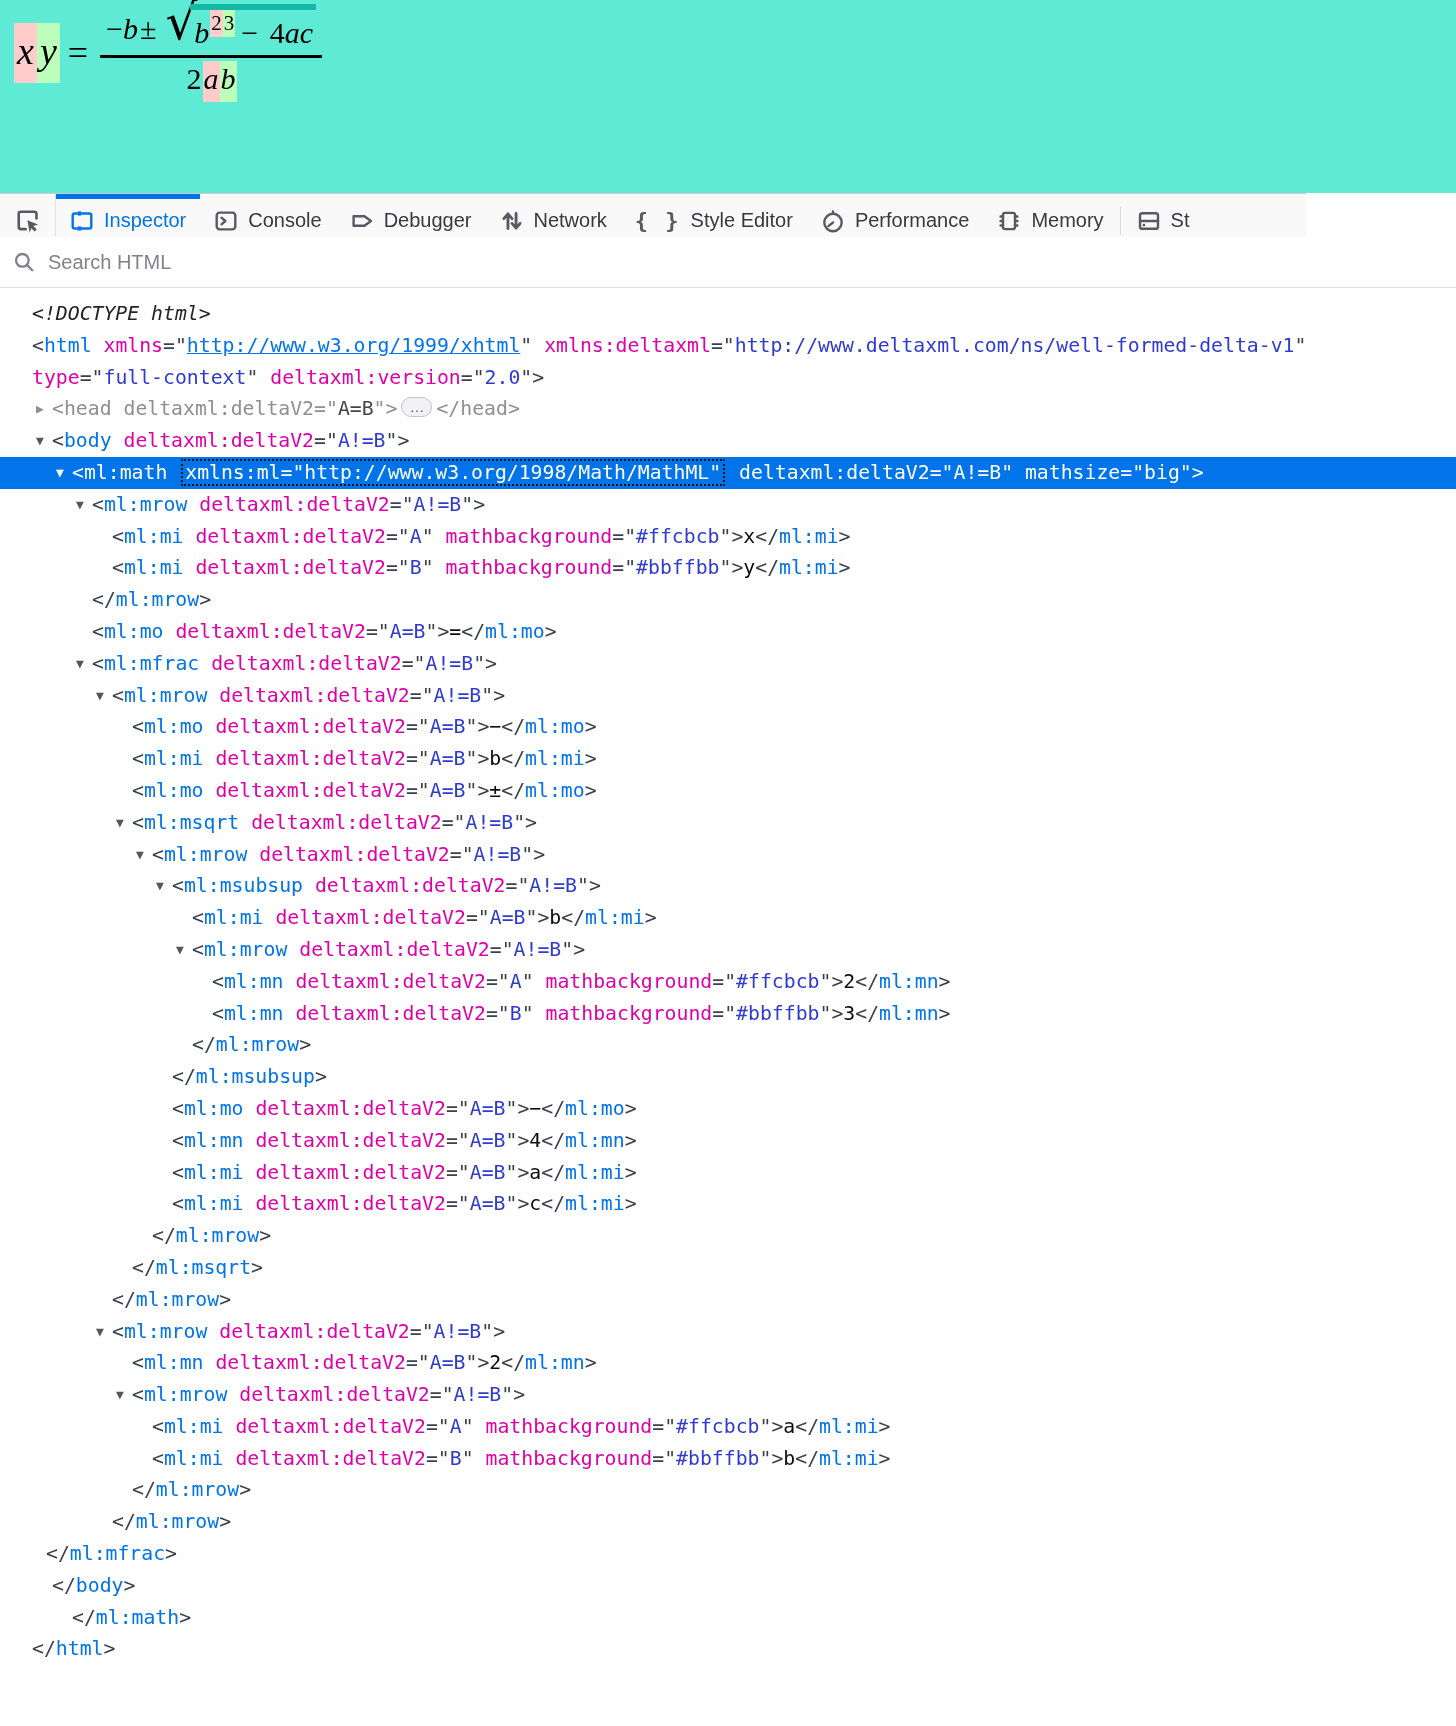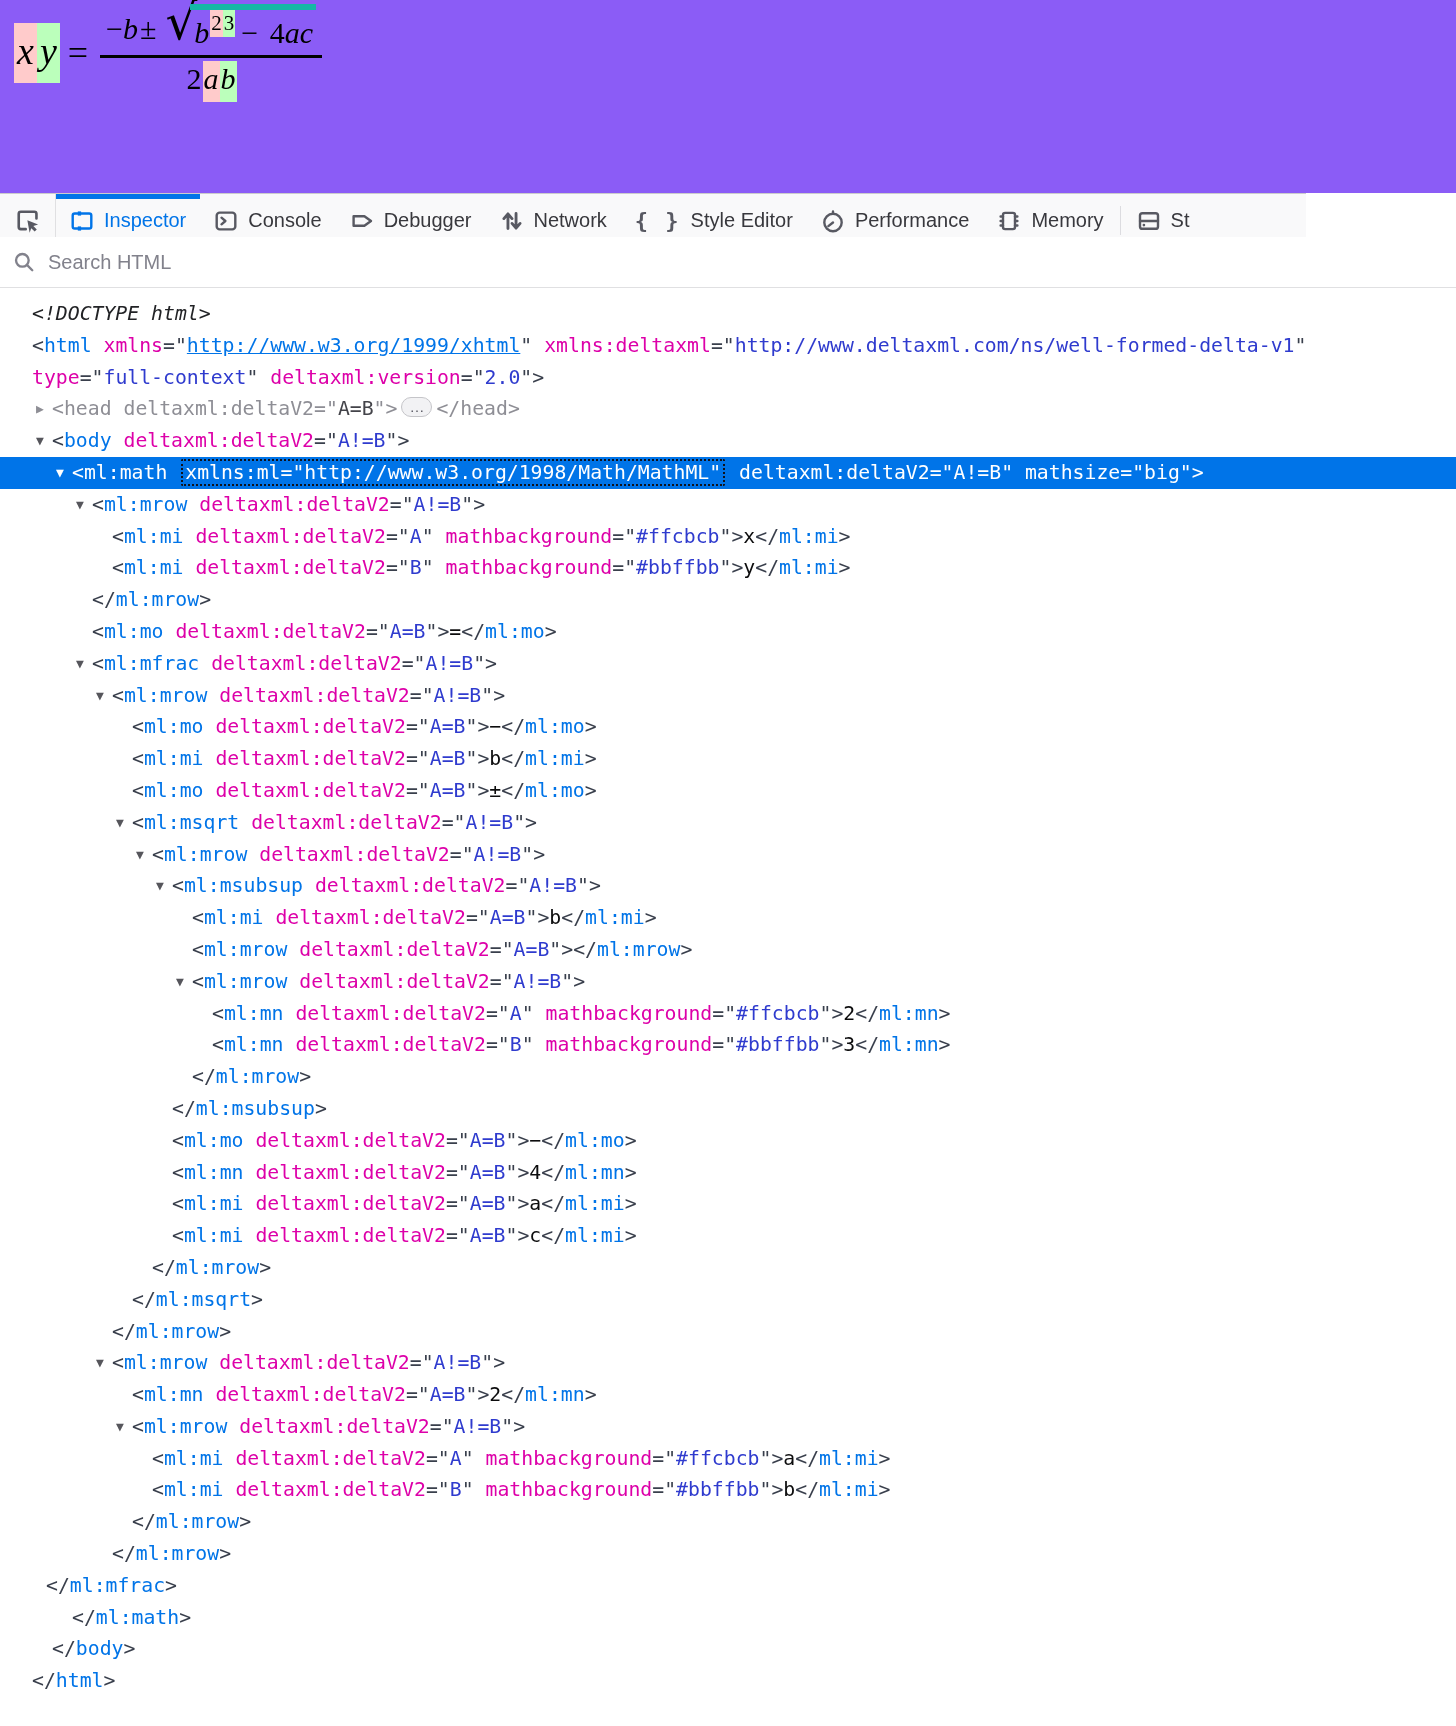--- a/index.html
+++ b/index.html
@@ -1,20 +1,20 @@
 <!DOCTYPE html>
 <html><head>
 <meta charset="utf-8">
 <style>
   html,body{margin:0;padding:0}
   body{width:1456px;height:1726px;position:relative;background:#fff;overflow:hidden;
        font-family:"Liberation Sans",sans-serif;color:#0c0c0d}
 
   
-  .page-area{position:absolute;top:0;left:0;width:1456px;height:193px;background:#8b5cf6}
+  .page-area{position:absolute;top:0;left:0;width:1456px;height:193px;background:#5eead4}
   .formula{position:absolute;left:14px;top:4px;display:flex;align-items:center;
            font-family:"Liberation Serif",serif;color:#000}
   .f-lhs span{font-size:38px;font-style:italic;padding:6px 3px 10px;display:inline-block}
   .f-eq{font-size:36px;margin:0 12px 0 8px}
   .f-frac{display:inline-flex;flex-direction:column;align-items:center}
   .f-num{display:inline-flex;align-items:baseline;font-size:30px;padding:0 6px 5px}
   .f-bar{align-self:stretch;height:0;border-top:3px solid #000}
   .f-den{font-size:30px;padding-top:3px}
   .f-den span{display:inline-block;padding:1px 1px 6px}
   .it{font-style:italic}
@@ -195,37 +195,36 @@
     <div class="row" style="padding-left: 92px;"><span class="tk-p">&lt;</span><span class="tk-tag">ml:mo</span><span class="tk-p"> </span><span class="tk-attr">deltaxml:deltaV2</span><span class="tk-p">="</span><span class="tk-val">A=B</span><span class="tk-p">"&gt;</span><span class="tk-text">=</span><span class="tk-p">&lt;/</span><span class="tk-tag">ml:mo</span><span class="tk-p">&gt;</span></div>
     <div class="row" style="padding-left: 92px;"><span class="twisty" style="left: 72px;">▼</span><span class="tk-p">&lt;</span><span class="tk-tag">ml:mfrac</span><span class="tk-p"> </span><span class="tk-attr">deltaxml:deltaV2</span><span class="tk-p">="</span><span class="tk-val">A!=B</span><span class="tk-p">"&gt;</span></div>
     <div class="row" style="padding-left: 112px;"><span class="twisty" style="left: 92px;">▼</span><span class="tk-p">&lt;</span><span class="tk-tag">ml:mrow</span><span class="tk-p"> </span><span class="tk-attr">deltaxml:deltaV2</span><span class="tk-p">="</span><span class="tk-val">A!=B</span><span class="tk-p">"&gt;</span></div>
     <div class="row" style="padding-left: 132px;"><span class="tk-p">&lt;</span><span class="tk-tag">ml:mo</span><span class="tk-p"> </span><span class="tk-attr">deltaxml:deltaV2</span><span class="tk-p">="</span><span class="tk-val">A=B</span><span class="tk-p">"&gt;</span><span class="tk-text">−</span><span class="tk-p">&lt;/</span><span class="tk-tag">ml:mo</span><span class="tk-p">&gt;</span></div>
     <div class="row" style="padding-left: 132px;"><span class="tk-p">&lt;</span><span class="tk-tag">ml:mi</span><span class="tk-p"> </span><span class="tk-attr">deltaxml:deltaV2</span><span class="tk-p">="</span><span class="tk-val">A=B</span><span class="tk-p">"&gt;</span><span class="tk-text">b</span><span class="tk-p">&lt;/</span><span class="tk-tag">ml:mi</span><span class="tk-p">&gt;</span></div>
     <div class="row" style="padding-left: 132px;"><span class="tk-p">&lt;</span><span class="tk-tag">ml:mo</span><span class="tk-p"> </span><span class="tk-attr">deltaxml:deltaV2</span><span class="tk-p">="</span><span class="tk-val">A=B</span><span class="tk-p">"&gt;</span><span class="tk-text">±</span><span class="tk-p">&lt;/</span><span class="tk-tag">ml:mo</span><span class="tk-p">&gt;</span></div>
     <div class="row" style="padding-left: 132px;"><span class="twisty" style="left: 112px;">▼</span><span class="tk-p">&lt;</span><span class="tk-tag">ml:msqrt</span><span class="tk-p"> </span><span class="tk-attr">deltaxml:deltaV2</span><span class="tk-p">="</span><span class="tk-val">A!=B</span><span class="tk-p">"&gt;</span></div>
     <div class="row" style="padding-left: 152px;"><span class="twisty" style="left: 132px;">▼</span><span class="tk-p">&lt;</span><span class="tk-tag">ml:mrow</span><span class="tk-p"> </span><span class="tk-attr">deltaxml:deltaV2</span><span class="tk-p">="</span><span class="tk-val">A!=B</span><span class="tk-p">"&gt;</span></div>
     <div class="row" style="padding-left: 172px;"><span class="twisty" style="left: 152px;">▼</span><span class="tk-p">&lt;</span><span class="tk-tag">ml:msubsup</span><span class="tk-p"> </span><span class="tk-attr">deltaxml:deltaV2</span><span class="tk-p">="</span><span class="tk-val">A!=B</span><span class="tk-p">"&gt;</span></div>
     <div class="row" style="padding-left: 192px;"><span class="tk-p">&lt;</span><span class="tk-tag">ml:mi</span><span class="tk-p"> </span><span class="tk-attr">deltaxml:deltaV2</span><span class="tk-p">="</span><span class="tk-val">A=B</span><span class="tk-p">"&gt;</span><span class="tk-text">b</span><span class="tk-p">&lt;/</span><span class="tk-tag">ml:mi</span><span class="tk-p">&gt;</span></div>
-    <div class="row" style="padding-left: 192px;"><span class="tk-p">&lt;</span><span class="tk-tag">ml:mrow</span><span class="tk-p"> </span><span class="tk-attr">deltaxml:deltaV2</span><span class="tk-p">="</span><span class="tk-val">A=B</span><span class="tk-p">"&gt;</span><span class="tk-p">&lt;/</span><span class="tk-tag">ml:mrow</span><span class="tk-p">&gt;</span></div>
     <div class="row" style="padding-left: 192px;"><span class="twisty" style="left: 172px;">▼</span><span class="tk-p">&lt;</span><span class="tk-tag">ml:mrow</span><span class="tk-p"> </span><span class="tk-attr">deltaxml:deltaV2</span><span class="tk-p">="</span><span class="tk-val">A!=B</span><span class="tk-p">"&gt;</span></div>
     <div class="row" style="padding-left: 212px;"><span class="tk-p">&lt;</span><span class="tk-tag">ml:mn</span><span class="tk-p"> </span><span class="tk-attr">deltaxml:deltaV2</span><span class="tk-p">="</span><span class="tk-val">A</span><span class="tk-p">" </span><span class="tk-attr">mathbackground</span><span class="tk-p">="</span><span class="tk-val">#ffcbcb</span><span class="tk-p">"&gt;</span><span class="tk-text">2</span><span class="tk-p">&lt;/</span><span class="tk-tag">ml:mn</span><span class="tk-p">&gt;</span></div>
     <div class="row" style="padding-left: 212px;"><span class="tk-p">&lt;</span><span class="tk-tag">ml:mn</span><span class="tk-p"> </span><span class="tk-attr">deltaxml:deltaV2</span><span class="tk-p">="</span><span class="tk-val">B</span><span class="tk-p">" </span><span class="tk-attr">mathbackground</span><span class="tk-p">="</span><span class="tk-val">#bbffbb</span><span class="tk-p">"&gt;</span><span class="tk-text">3</span><span class="tk-p">&lt;/</span><span class="tk-tag">ml:mn</span><span class="tk-p">&gt;</span></div>
     <div class="row" style="padding-left: 192px;"><span class="tk-p">&lt;/</span><span class="tk-tag">ml:mrow</span><span class="tk-p">&gt;</span></div>
     <div class="row" style="padding-left: 172px;"><span class="tk-p">&lt;/</span><span class="tk-tag">ml:msubsup</span><span class="tk-p">&gt;</span></div>
     <div class="row" style="padding-left: 172px;"><span class="tk-p">&lt;</span><span class="tk-tag">ml:mo</span><span class="tk-p"> </span><span class="tk-attr">deltaxml:deltaV2</span><span class="tk-p">="</span><span class="tk-val">A=B</span><span class="tk-p">"&gt;</span><span class="tk-text">−</span><span class="tk-p">&lt;/</span><span class="tk-tag">ml:mo</span><span class="tk-p">&gt;</span></div>
     <div class="row" style="padding-left: 172px;"><span class="tk-p">&lt;</span><span class="tk-tag">ml:mn</span><span class="tk-p"> </span><span class="tk-attr">deltaxml:deltaV2</span><span class="tk-p">="</span><span class="tk-val">A=B</span><span class="tk-p">"&gt;</span><span class="tk-text">4</span><span class="tk-p">&lt;/</span><span class="tk-tag">ml:mn</span><span class="tk-p">&gt;</span></div>
     <div class="row" style="padding-left: 172px;"><span class="tk-p">&lt;</span><span class="tk-tag">ml:mi</span><span class="tk-p"> </span><span class="tk-attr">deltaxml:deltaV2</span><span class="tk-p">="</span><span class="tk-val">A=B</span><span class="tk-p">"&gt;</span><span class="tk-text">a</span><span class="tk-p">&lt;/</span><span class="tk-tag">ml:mi</span><span class="tk-p">&gt;</span></div>
     <div class="row" style="padding-left: 172px;"><span class="tk-p">&lt;</span><span class="tk-tag">ml:mi</span><span class="tk-p"> </span><span class="tk-attr">deltaxml:deltaV2</span><span class="tk-p">="</span><span class="tk-val">A=B</span><span class="tk-p">"&gt;</span><span class="tk-text">c</span><span class="tk-p">&lt;/</span><span class="tk-tag">ml:mi</span><span class="tk-p">&gt;</span></div>
     <div class="row" style="padding-left: 152px;"><span class="tk-p">&lt;/</span><span class="tk-tag">ml:mrow</span><span class="tk-p">&gt;</span></div>
     <div class="row" style="padding-left: 132px;"><span class="tk-p">&lt;/</span><span class="tk-tag">ml:msqrt</span><span class="tk-p">&gt;</span></div>
     <div class="row" style="padding-left: 112px;"><span class="tk-p">&lt;/</span><span class="tk-tag">ml:mrow</span><span class="tk-p">&gt;</span></div>
     <div class="row" style="padding-left: 112px;"><span class="twisty" style="left: 92px;">▼</span><span class="tk-p">&lt;</span><span class="tk-tag">ml:mrow</span><span class="tk-p"> </span><span class="tk-attr">deltaxml:deltaV2</span><span class="tk-p">="</span><span class="tk-val">A!=B</span><span class="tk-p">"&gt;</span></div>
     <div class="row" style="padding-left: 132px;"><span class="tk-p">&lt;</span><span class="tk-tag">ml:mn</span><span class="tk-p"> </span><span class="tk-attr">deltaxml:deltaV2</span><span class="tk-p">="</span><span class="tk-val">A=B</span><span class="tk-p">"&gt;</span><span class="tk-text">2</span><span class="tk-p">&lt;/</span><span class="tk-tag">ml:mn</span><span class="tk-p">&gt;</span></div>
     <div class="row" style="padding-left: 132px;"><span class="twisty" style="left: 112px;">▼</span><span class="tk-p">&lt;</span><span class="tk-tag">ml:mrow</span><span class="tk-p"> </span><span class="tk-attr">deltaxml:deltaV2</span><span class="tk-p">="</span><span class="tk-val">A!=B</span><span class="tk-p">"&gt;</span></div>
     <div class="row" style="padding-left: 152px;"><span class="tk-p">&lt;</span><span class="tk-tag">ml:mi</span><span class="tk-p"> </span><span class="tk-attr">deltaxml:deltaV2</span><span class="tk-p">="</span><span class="tk-val">A</span><span class="tk-p">" </span><span class="tk-attr">mathbackground</span><span class="tk-p">="</span><span class="tk-val">#ffcbcb</span><span class="tk-p">"&gt;</span><span class="tk-text">a</span><span class="tk-p">&lt;/</span><span class="tk-tag">ml:mi</span><span class="tk-p">&gt;</span></div>
     <div class="row" style="padding-left: 152px;"><span class="tk-p">&lt;</span><span class="tk-tag">ml:mi</span><span class="tk-p"> </span><span class="tk-attr">deltaxml:deltaV2</span><span class="tk-p">="</span><span class="tk-val">B</span><span class="tk-p">" </span><span class="tk-attr">mathbackground</span><span class="tk-p">="</span><span class="tk-val">#bbffbb</span><span class="tk-p">"&gt;</span><span class="tk-text">b</span><span class="tk-p">&lt;/</span><span class="tk-tag">ml:mi</span><span class="tk-p">&gt;</span></div>
     <div class="row" style="padding-left: 132px;"><span class="tk-p">&lt;/</span><span class="tk-tag">ml:mrow</span><span class="tk-p">&gt;</span></div>
     <div class="row" style="padding-left: 112px;"><span class="tk-p">&lt;/</span><span class="tk-tag">ml:mrow</span><span class="tk-p">&gt;</span></div>
     <div class="row" style="padding-left: 46px;"><span class="tk-p">&lt;/</span><span class="tk-tag">ml:mfrac</span><span class="tk-p">&gt;</span></div>
+    <div class="row" style="padding-left: 52px;"><span class="tk-p">&lt;/</span><span class="tk-tag">body</span><span class="tk-p">&gt;</span></div>
     <div class="row" style="padding-left: 72px;"><span class="tk-p">&lt;/</span><span class="tk-tag">ml:math</span><span class="tk-p">&gt;</span></div>
-    <div class="row" style="padding-left: 52px;"><span class="tk-p">&lt;/</span><span class="tk-tag">body</span><span class="tk-p">&gt;</span></div>
     <div class="row" style="padding-left: 32px;"><span class="tk-p">&lt;/</span><span class="tk-tag">html</span><span class="tk-p">&gt;</span></div>
   </div>
 
 </body></html>

